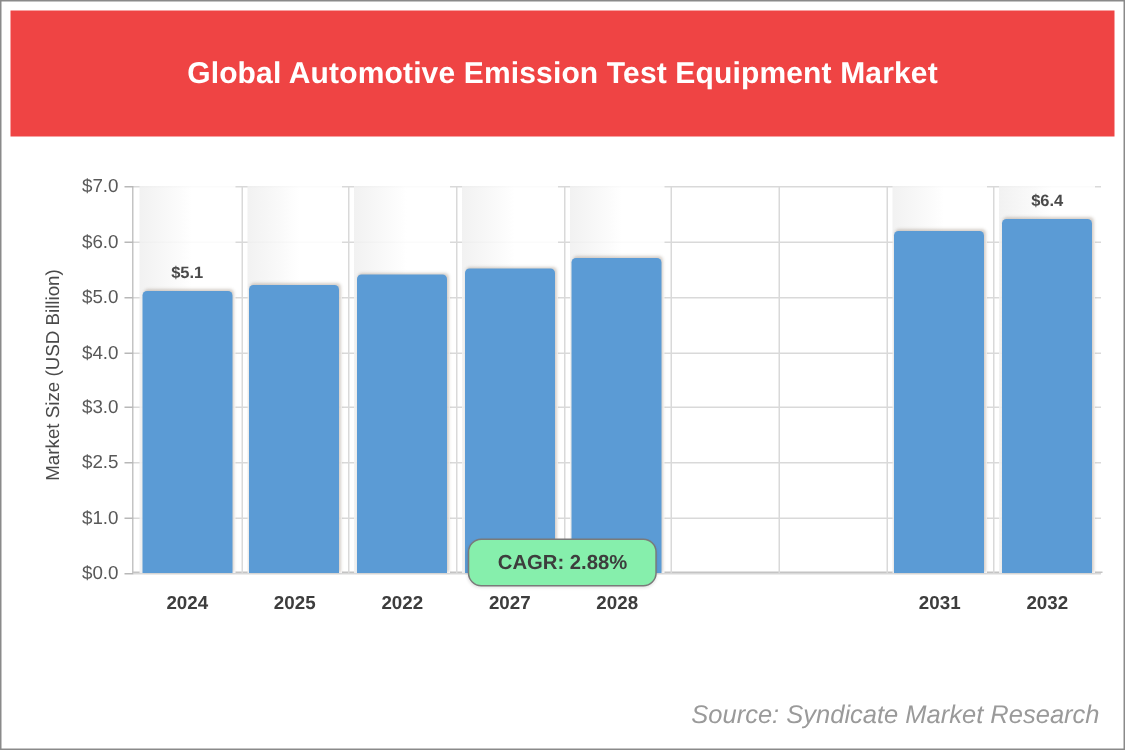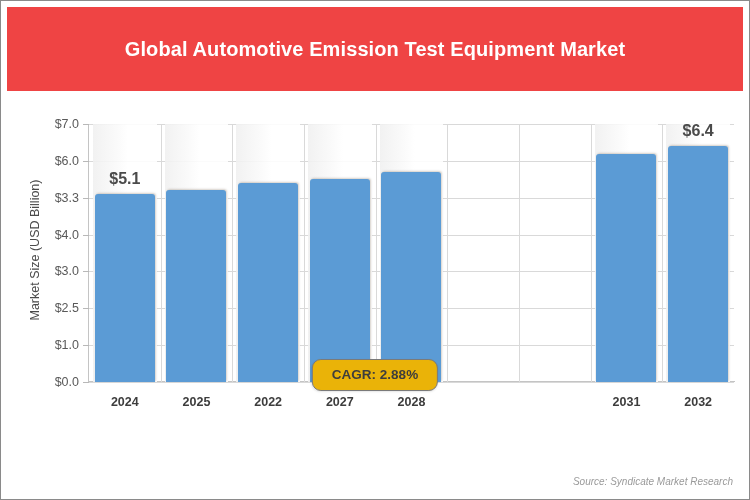--- a/index.html
+++ b/index.html
@@ -143,21 +143,21 @@
     bottom: 0;
     width: 60px;
     background: #5b9bd5;
     border-radius: 3px 3px 0 0;
     box-shadow: 1px -1px 2px rgba(120,100,80,0.30);
   }
   .bar-label {
     position: absolute;
     left: 50%;
     transform: translateX(-50%);
-    font-size: 16px;
+    font-size: 11px;
     font-weight: bold;
     color: #4a4a4a;
     white-space: nowrap;
   }
   .xlabel {
     position: absolute;
     left: 50%;
     transform: translateX(-50%);
     top: 100%;
     margin-top: 13px;
@@ -169,34 +169,34 @@
 
   
   .cagr-badge {
     position: absolute;
     left: 50%;
     transform: translateX(-50%);
     top: 358px;
     padding: 7px 19px 8px 19px;
     border: 1.5px solid #7a7a7a;
     border-radius: 9px;
-    background: #eab308;
+    background: #86efac;
     font-size: 13.5px;
     font-weight: bold;
     color: #3d3d3d;
     white-space: nowrap;
     box-shadow: 0 1px 2px rgba(0,0,0,0.10);
   }
 
   
   .source-note {
     position: absolute;
     right: 16px;
     bottom: 12px;
-    font-size: 10px;
+    font-size: 17px;
     font-style: italic;
     color: #9a9a9a;
     white-space: nowrap;
   }
 </style>
 </head>
 <body>
 
 <div id="app">
 
@@ -219,21 +219,21 @@
         <div class="tick-y" style="top: 184.286px;"></div>
         <div class="ylabel" style="top: 184.286px;">$2.5</div>
         <div class="gridline-h" style="top: 147.429px;"></div>
         <div class="tick-y" style="top: 147.429px;"></div>
         <div class="ylabel" style="top: 147.429px;">$3.0</div>
         <div class="gridline-h" style="top: 110.571px;"></div>
         <div class="tick-y" style="top: 110.571px;"></div>
         <div class="ylabel" style="top: 110.571px;">$4.0</div>
         <div class="gridline-h" style="top: 73.7143px;"></div>
         <div class="tick-y" style="top: 73.7143px;"></div>
-        <div class="ylabel" style="top: 73.7143px;">$3.3</div>
+        <div class="ylabel" style="top: 73.7143px;">$5.0</div>
         <div class="gridline-h" style="top: 36.8571px;"></div>
         <div class="tick-y" style="top: 36.8571px;"></div>
         <div class="ylabel" style="top: 36.8571px;">$6.0</div>
         <div class="gridline-h" style="top: 0px;"></div>
         <div class="tick-y" style="top: 0px;"></div>
         <div class="ylabel" style="top: 0px;">$7.0</div>
         <div class="gridline-v" style="left: 72px;"></div>
         <div class="gridline-v" style="left: 143px;"></div>
         <div class="gridline-v" style="left: 215px;"></div>
         <div class="gridline-v" style="left: 287px;"></div>

